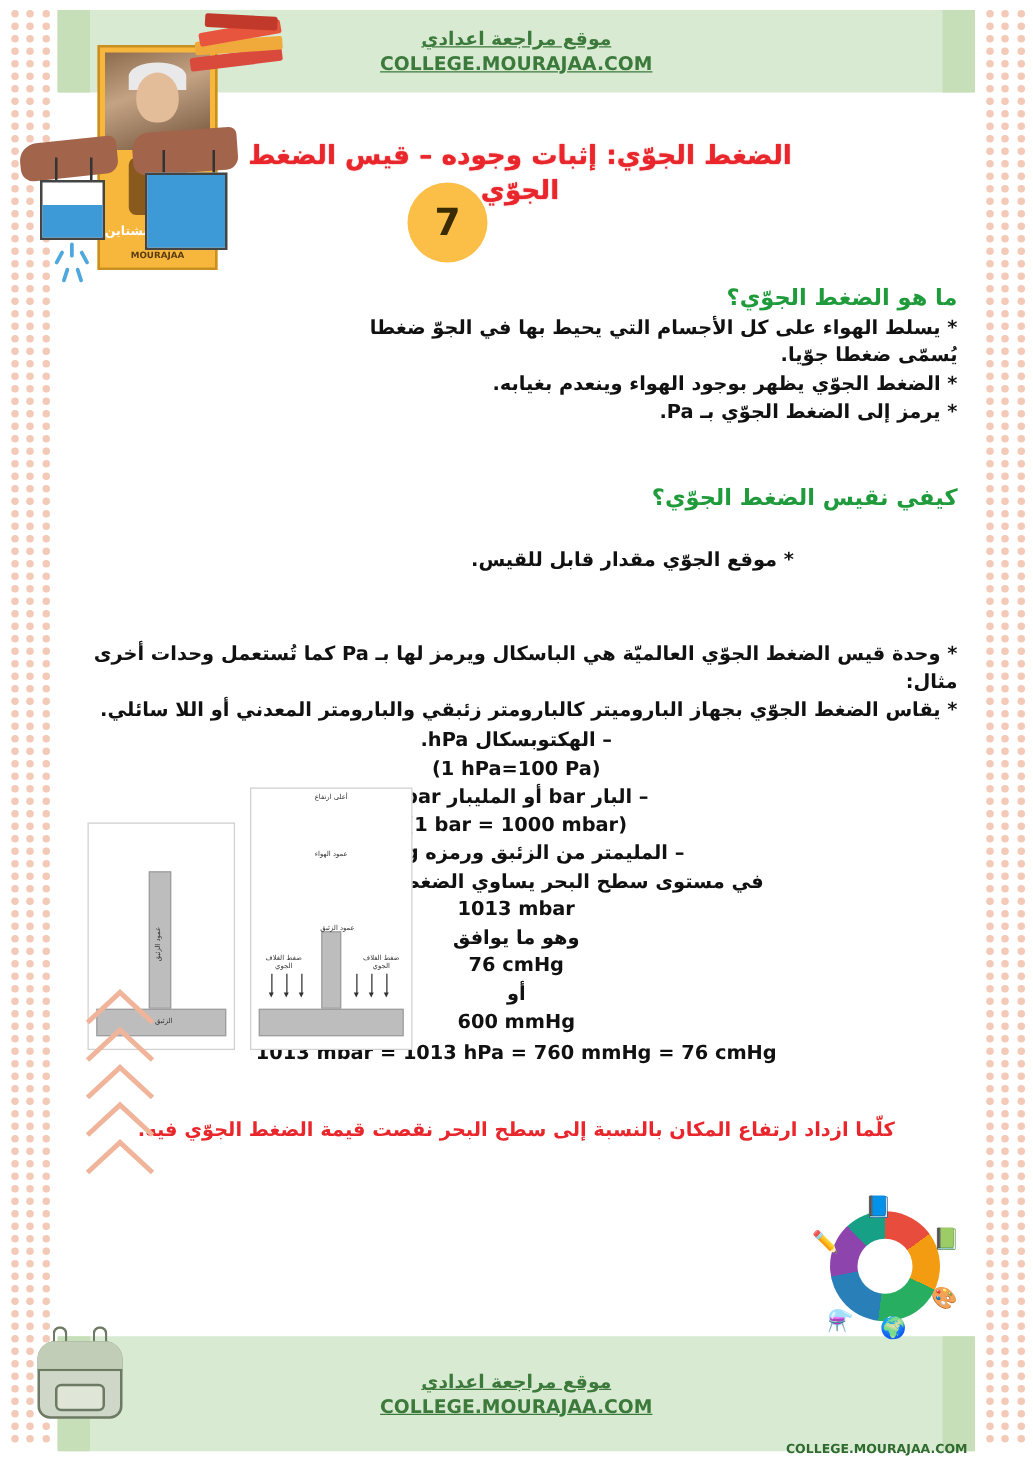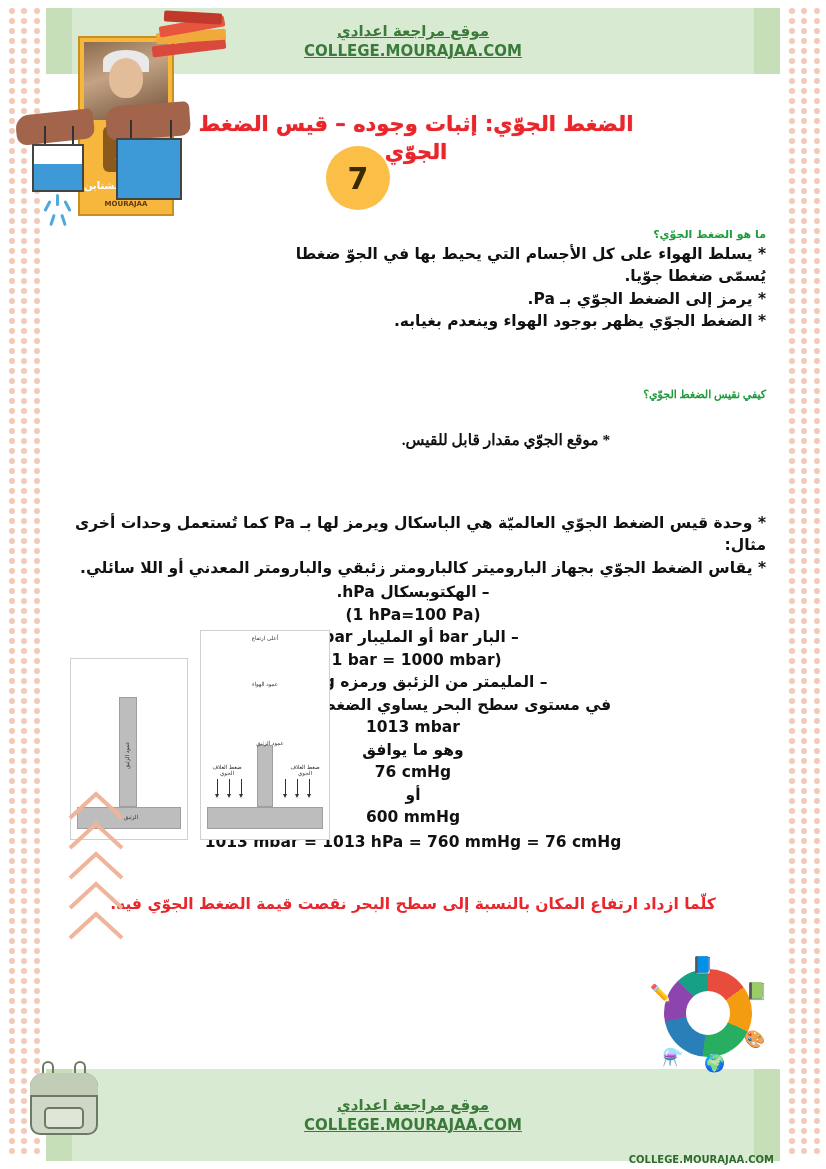--- a/index.html
+++ b/index.html
@@ -141,40 +141,40 @@
   .book.b3 { width: 66px; left: 9px; top: 9px; background: #e8553f; transform: rotate(-10deg); }
   .book.b4 { width: 58px; left: 14px; top: 0px;  background: #c0392b; transform: rotate(3deg); }
 
   
   .content {
     position: absolute; top: 228px; right: 60px; left: 60px;
     direction: rtl;
   }
   .q-head {
     color: #1f9b3c;
-    font-size: 11px; font-weight: bold;
+    font-size: 18px; font-weight: bold;
     text-align: right;
     margin-bottom: 4px;
   }
   .para {
     font-size: 15.5px; font-weight: bold; color: #111;
     line-height: 1.45; text-align: right;
   }
   .para.center { text-align: center; }
   .para.ltr { direction: ltr; }
   .red-note {
     color: #e8262c; font-size: 15.5px; font-weight: bold;
     text-align: center; line-height: 1.5;
   }
 
   .s1 { position: absolute; top: 0px; right: 0; width: 520px; }
   .s1 .q-head { margin-bottom: 2px; }
   .s1 .para { }
 
-  .s2 { position: absolute; top: 160px; right: 0; width: 520px; font-family: Liberation Serif, serif; }
+  .s2 { position: absolute; top: 160px; right: 0; width: 520px; }
 
   .s3 { position: absolute; top: 276px; right: 0; left: 0; }
   .list { margin-top: 2px; }
   .list .para { text-align: center; }
 
   
   .illus-left {
     position: absolute; top: 100px; left: 10px; width: 210px; height: 160px;
   }
   .hand {
@@ -1033,22 +1033,22 @@
       <div class="book b2"></div>
       <div class="book b3"></div>
       <div class="book b4"></div>
   </div>
 
   <div class="content">
 
     <div class="s1">
       <div class="q-head">ما هو الضغط الجوّي؟</div>
       <div class="para">* يسلط الهواء على كل الأجسام التي يحيط بها في الجوّ ضغطا يُسمّى ضغطا جوّيا.</div>
+      <div class="para">* الضغط الجوّي يظهر بوجود الهواء وينعدم بغيابه.</div>
       <div class="para">* يرمز إلى الضغط الجوّي بـ Pa.</div>
-      <div class="para">* الضغط الجوّي يظهر بوجود الهواء وينعدم بغيابه.</div>
     </div>
 
     <div class="s2">
       <div class="q-head">كيفي نقيس الضغط الجوّي؟</div>
       <div class="para" style="text-align:center;margin-top:28px;">* موقع الجوّي مقدار قابل للقيس.</div>
     </div>
 
     <div class="s3">
       <div class="para" style="margin-top:8px;">* وحدة قيس الضغط الجوّي العالميّة هي الباسكال ويرمز لها بـ Pa كما تُستعمل وحدات أخرى مثال:</div>
       <div class="para">* يقاس الضغط الجوّي بجهاز الباروميتر كالبارومتر زئبقي والبارومتر المعدني أو اللا سائلي.</div>

